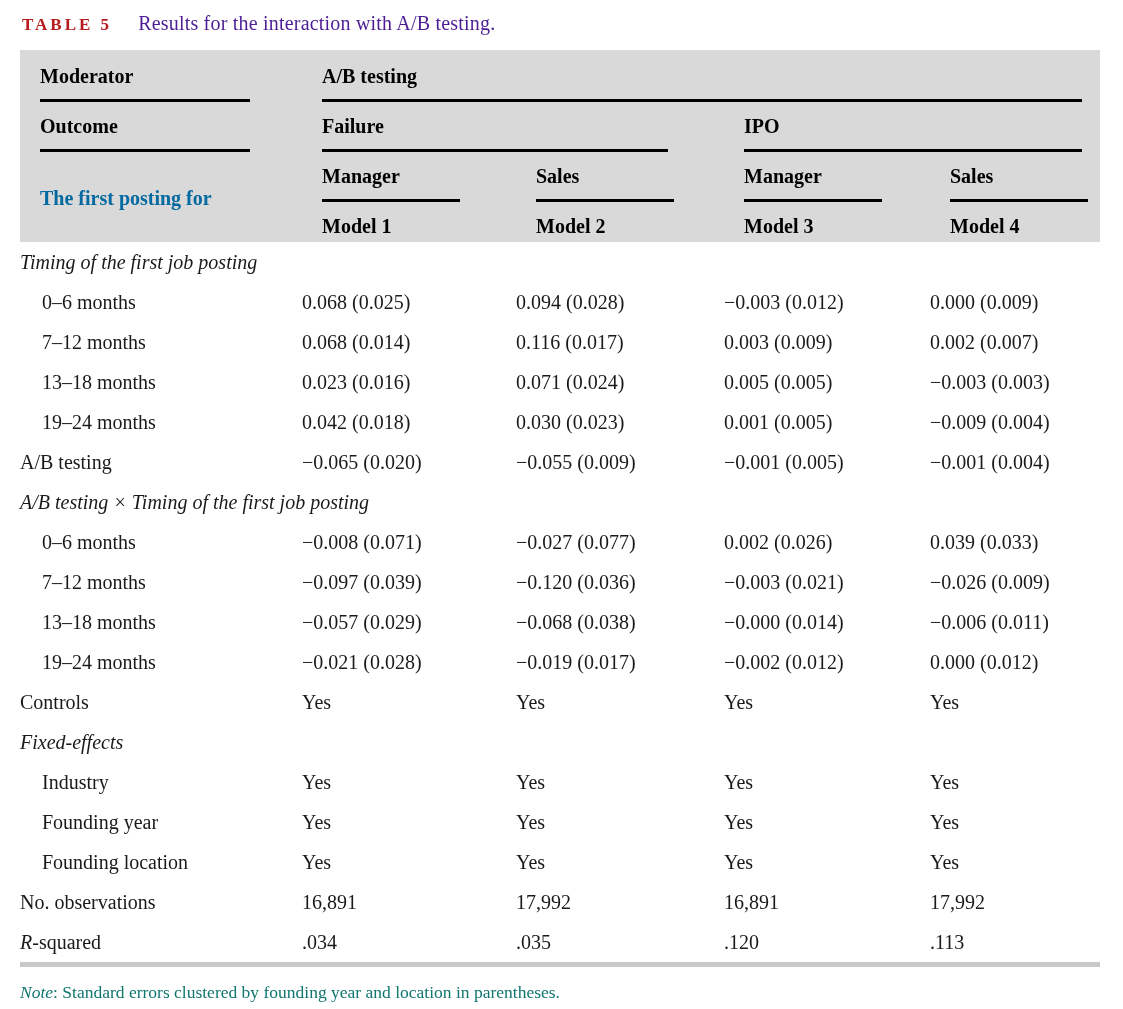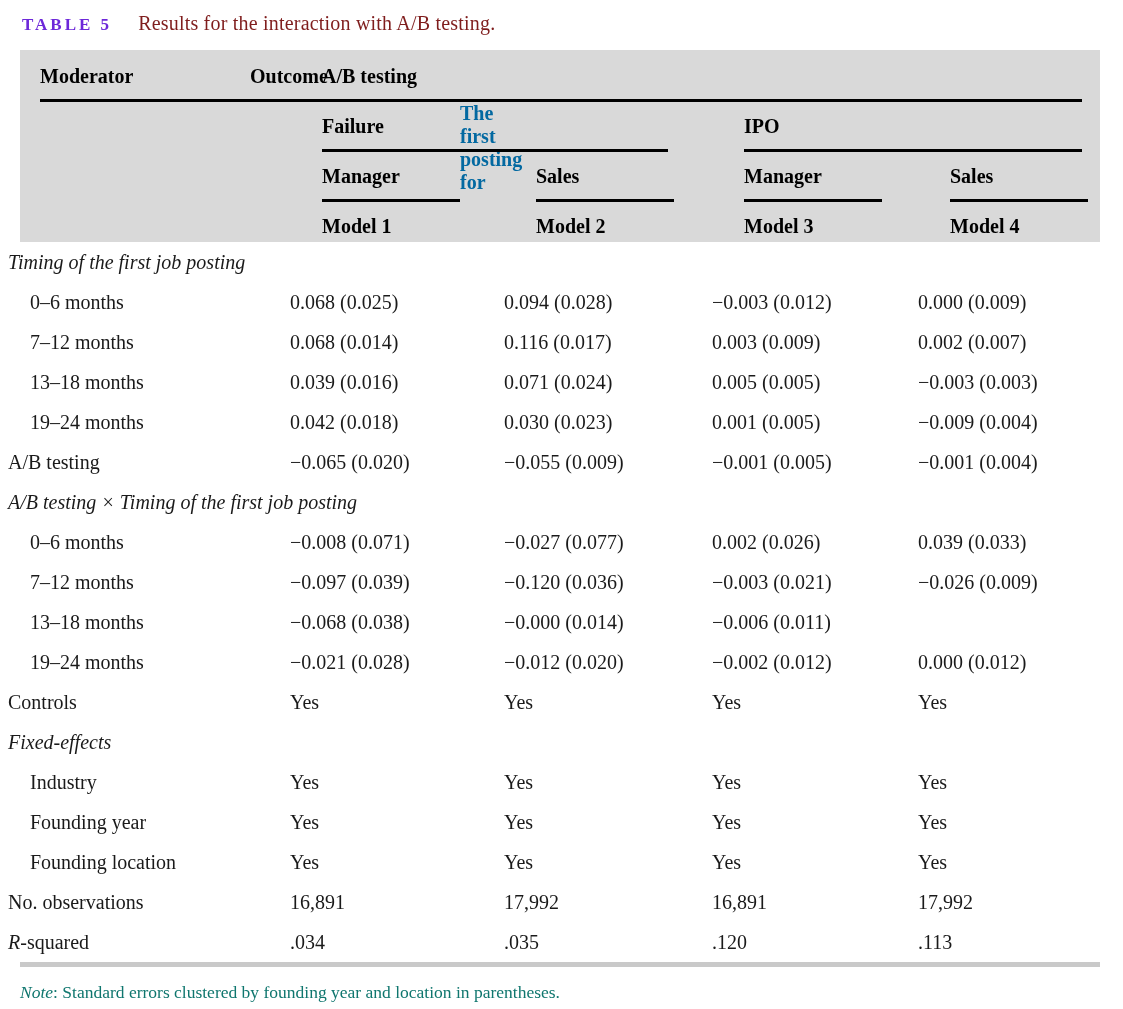--- a/index.html
+++ b/index.html
@@ -3,41 +3,41 @@
 <meta charset="utf-8">
 <style>
   html,body{margin:0;padding:0;background:#fff;}
   .page{
     position:relative;width:1123px;height:1009px;overflow:hidden;
     background:#fff;color:#1a1a1a;
     font-family:"Liberation Serif",serif;
   }
   
   .title-row{padding:12px 0 0 22px;white-space:nowrap;}
-  .tlabel{font-weight:bold;font-size:17px;letter-spacing:3px;color:#6d28d9;}
-  .tcaption{font-size:20px;color:#7f1d1d;margin-left:26px;letter-spacing:.2px;}
+  .tlabel{font-weight:bold;font-size:17px;letter-spacing:3px;color:#b91c1c;}
+  .tcaption{font-size:20px;color:#4c1d95;margin-left:26px;letter-spacing:.2px;}
   
   .thead{
     margin:15px 0 0 20px;width:1080px;height:192px;box-sizing:border-box;
     background:#d9d9d9;padding:12px 0 0 20px;display:flex;
   }
-  .thead-left{width:282px;display:flex;flex-direction:row;}
+  .thead-left{width:282px;display:flex;flex-direction:column;}
   .thead-right{flex:1;display:flex;flex-direction:column;}
   .hrow{display:grid;grid-template-columns:214px 208px 206px 150px;height:50px;}
   .hrow.models{height:30px;}
   .sp4{grid-column:1/-1;}
   .sp2a{grid-column:1/3;}
   .sp2b{grid-column:3/-1;}
   .hcell{display:flex;flex-direction:column;height:50px;}
   .htext{font-weight:bold;font-size:20px;line-height:24px;padding-top:2px;color:#000;}
   .hline{border-top:3px solid #000;margin-top:auto;margin-bottom:10px;height:0;}
   .w210{width:210px}.w760{width:760px}.w346{width:346px}.w338{width:338px}.w138{width:138px}
   .posting{flex:1;display:flex;align-items:center;font-weight:bold;font-size:20px;color:#0369a1;padding-bottom:8px;}
   
-  .tbody{margin-left:8px;width:1080px;}
+  .tbody{margin-left:20px;width:1080px;}
   .r{display:grid;grid-template-columns:282px 214px 208px 206px 150px;height:40px;align-items:center;font-size:20px;}
   .r.sec .c{grid-column:1/-1;font-style:italic;}
   .c{white-space:nowrap;}
   .ind{padding-left:22px;}
   .it{font-style:italic;}
   
   .endline{margin-left:20px;width:1080px;height:5px;background:#c9c9c9;}
   .note{margin:15px 0 0 20px;font-size:17.5px;color:#0f766e;}
 </style>
 </head>
@@ -124,21 +124,21 @@
     <div class="r">
       <div class="c ind">7–12 months</div>
       <div class="c">0.068 (0.014)</div>
       <div class="c">0.116 (0.017)</div>
       <div class="c">0.003 (0.009)</div>
       <div class="c">0.002 (0.007)</div>
     </div>
 
     <div class="r">
       <div class="c ind">13–18 months</div>
-      <div class="c">0.039 (0.016)</div>
+      <div class="c">0.023 (0.016)</div>
       <div class="c">0.071 (0.024)</div>
       <div class="c">0.005 (0.005)</div>
       <div class="c">−0.003 (0.003)</div>
     </div>
 
     <div class="r">
       <div class="c ind">19–24 months</div>
       <div class="c">0.042 (0.018)</div>
       <div class="c">0.030 (0.023)</div>
       <div class="c">0.001 (0.005)</div>
@@ -168,29 +168,30 @@
     <div class="r">
       <div class="c ind">7–12 months</div>
       <div class="c">−0.097 (0.039)</div>
       <div class="c">−0.120 (0.036)</div>
       <div class="c">−0.003 (0.021)</div>
       <div class="c">−0.026 (0.009)</div>
     </div>
 
     <div class="r">
       <div class="c ind">13–18 months</div>
+      <div class="c">−0.057 (0.029)</div>
       <div class="c">−0.068 (0.038)</div>
       <div class="c">−0.000 (0.014)</div>
       <div class="c">−0.006 (0.011)</div>
     </div>
 
     <div class="r">
       <div class="c ind">19–24 months</div>
       <div class="c">−0.021 (0.028)</div>
-      <div class="c">−0.012 (0.020)</div>
+      <div class="c">−0.019 (0.017)</div>
       <div class="c">−0.002 (0.012)</div>
       <div class="c">0.000 (0.012)</div>
     </div>
 
     <div class="r">
       <div class="c">Controls</div>
       <div class="c">Yes</div>
       <div class="c">Yes</div>
       <div class="c">Yes</div>
       <div class="c">Yes</div>

